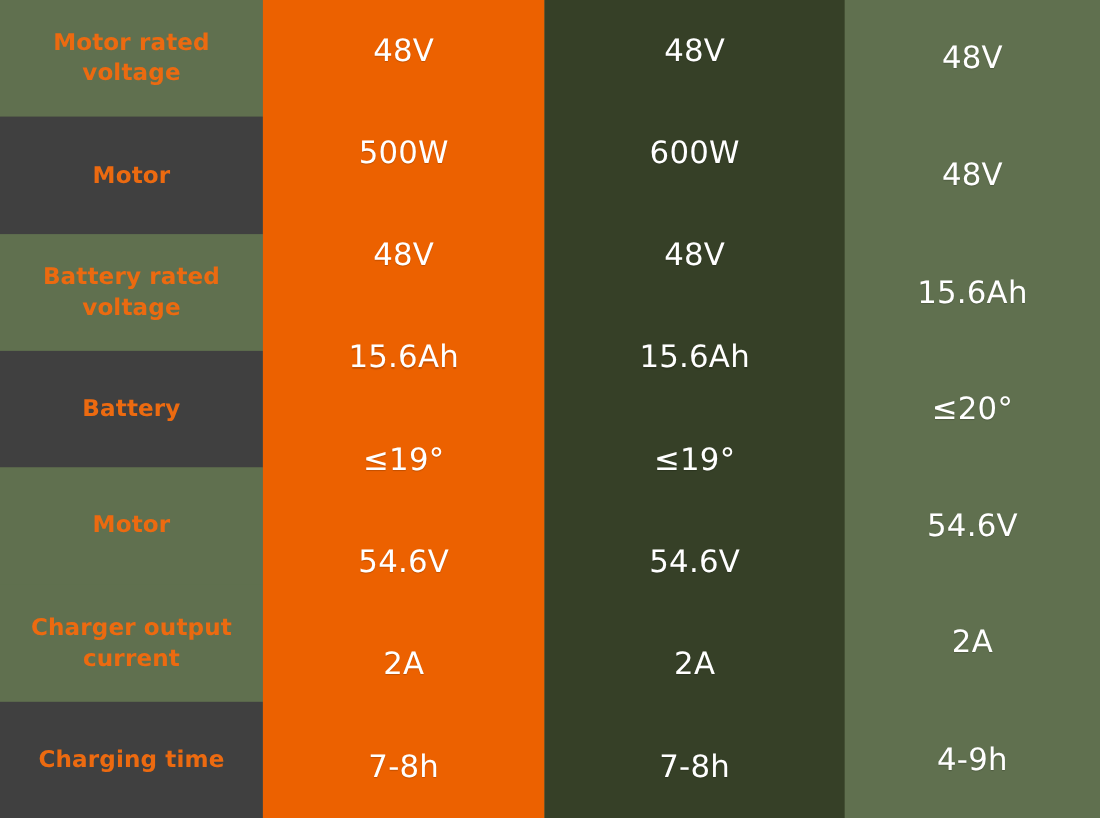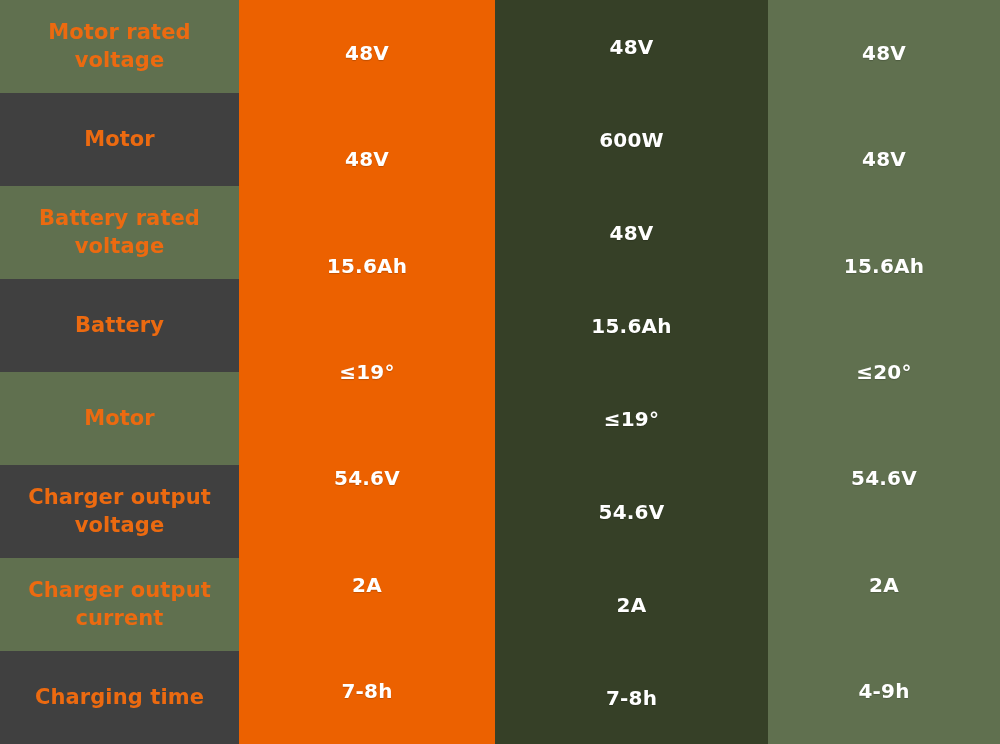--- a/index.html
+++ b/index.html
@@ -69,22 +69,22 @@
     flex: 1 1 0;
     display: flex;
     align-items: center;
     justify-content: center;
     text-align: center;
     box-sizing: border-box;
     padding: 0 8px;
   }
   .value-text {
     color: #FFFFFF;
-    font-weight: bold;
-    font-size: 20px;
+    font-weight: normal;
+    font-size: 28px;
     line-height: 1.3;
     letter-spacing: 0.2px;
     text-shadow: 0 1px 1px rgba(0,0,0,0.18);
   }
 </style>
 </head>
 <body>
 
 <div id="spec-table">
 
@@ -97,34 +97,34 @@
     </div>
     <div class="label-cell band-light">
       <span class="label-text">Battery rated voltage</span>
     </div>
     <div class="label-cell band-dark">
       <span class="label-text">Battery</span>
     </div>
     <div class="label-cell band-light">
       <span class="label-text">Motor</span>
     </div>
-    <div class="label-cell band-dark">
-      <span class="label-text">Charger output voltage</span>
-    </div>
     <div class="label-cell band-light">
       <span class="label-text">Charger output current</span>
     </div>
     <div class="label-cell band-dark">
       <span class="label-text">Charging time</span>
     </div>
   </div>
 
   <div class="col-values variant-orange">
     <div class="value-cell">
         <span class="value-text">48V</span>
+      </div>
+    <div class="value-cell">
+        <span class="value-text">500W</span>
       </div>
     <div class="value-cell">
         <span class="value-text">48V</span>
       </div>
     <div class="value-cell">
         <span class="value-text">15.6Ah</span>
       </div>
     <div class="value-cell">
         <span class="value-text">≤19°</span>
       </div>

